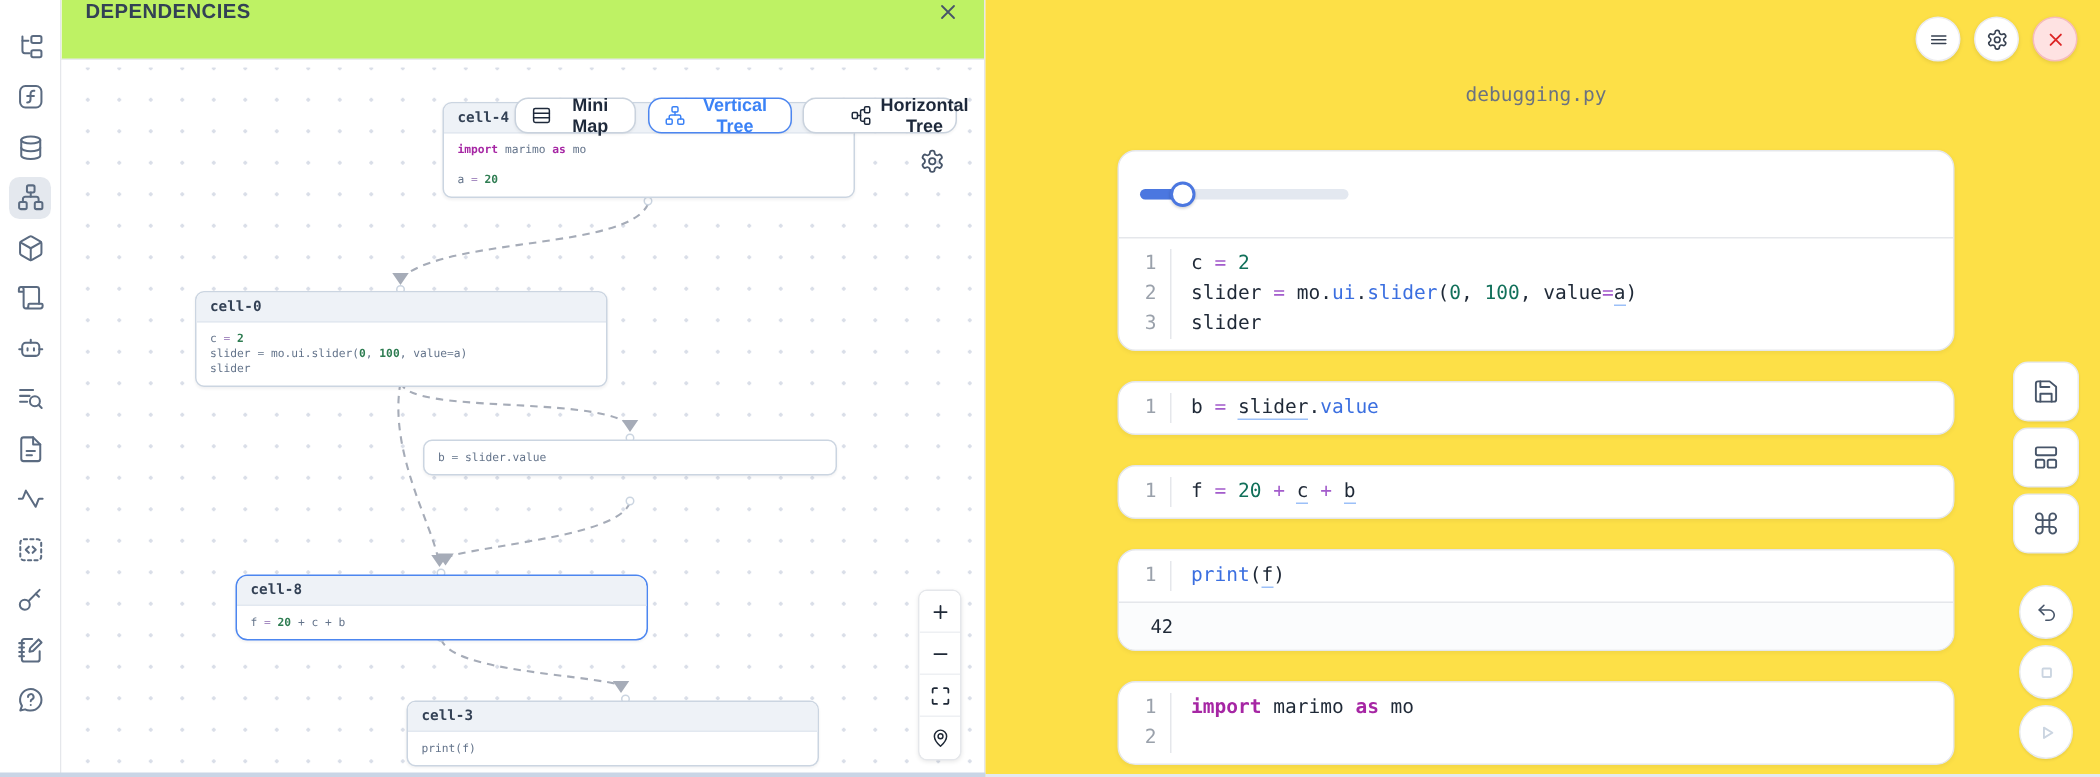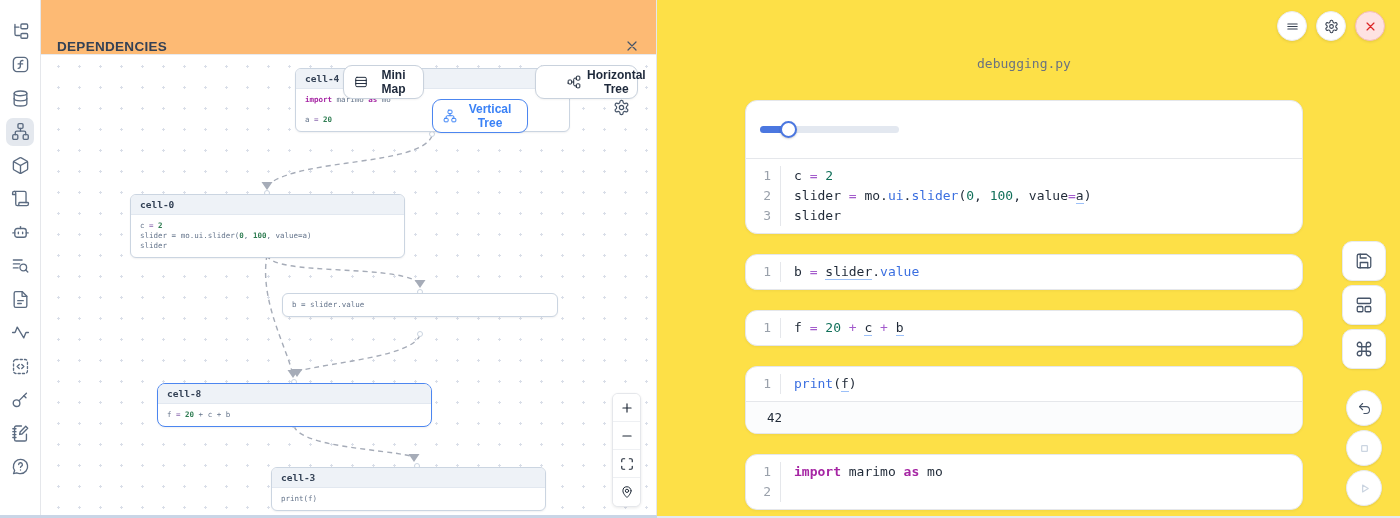--- a/index.html
+++ b/index.html
@@ -11,38 +11,38 @@
   .sidebar{width:41px;height:100%;border-right:1px solid #e5e7eb;background:#fff;
     display:flex;flex-direction:column;align-items:center;padding-top:17px;gap:5.5px;flex-shrink:0}
   .side-btn{width:28px;height:28px;border:none;background:transparent;border-radius:7px;
     color:#5b6b81;display:flex;align-items:center;justify-content:center;cursor:pointer}
   .side-btn.active{background:#e4e8ee}
   .side-btn svg{width:19px;height:19px}
 
   
   .deps{position:relative;width:616px;height:100%;border-right:1px solid #e5e7eb;
     background:#fff;overflow:hidden;flex-shrink:0}
-  .deps-header{position:absolute;top:0;left:0;right:0;height:55px;background:#fdba74;
-    border-bottom:1px solid #e8eaee;display:flex;align-items:flex-end;
+  .deps-header{position:absolute;top:0;left:0;right:0;height:40px;background:#bef264;
+    border-bottom:1px solid #e8eaee;display:flex;align-items:flex-start;
     justify-content:space-between;padding:0 16px;z-index:30}
   .deps-title{font-size:13.5px;font-weight:700;color:#334155;letter-spacing:.3px}
   .icon-btn{border:none;background:transparent;color:#475569;cursor:pointer;
     display:flex;align-items:center;justify-content:center}
   .graph-bg{position:absolute;left:0;right:0;top:45px;bottom:3px;
     background-image:radial-gradient(circle,#d9dee8 1.1px,transparent 1.3px);
     background-size:21px 21px;background-position:7px 11px}
   svg.edges{position:absolute;left:0;top:0;width:616px;height:518px;z-index:5;pointer-events:none}
   .gnode{position:absolute;background:#fff;border:1px solid #cbd5e1;border-radius:6px;
     overflow:hidden;z-index:10;box-shadow:0 1px 2px rgba(15,23,42,.06);cursor:pointer}
   .gnode.selected{border:1.5px solid #4c86f0;border-radius:8px}
   .gnode-h{background:#eef2f7;padding:4px 9px 3px;border-bottom:1px solid #e2e8f0;
     font:700 9.5px/12px "DejaVu Sans Mono",monospace;color:#334155}
   .gnode-b{padding:6px 9px;font:7.5px/10px "DejaVu Sans Mono",monospace;color:#64748b;white-space:pre}
   .gnode-b .tk-p{color:#64748b}
-  .gbtn{position:absolute;top:65px;height:34px;background:#fff;border:1px solid #c9d2dd;
+  .gbtn{position:absolute;top:65px;height:24px;background:#fff;border:1px solid #c9d2dd;
     border-radius:9px;display:flex;align-items:center;gap:6px;padding:0 10px;
     font-size:12px;font-weight:600;color:#1e293b;z-index:20;cursor:pointer;
     box-shadow:0 1px 2px rgba(0,0,0,.05);font-family:"Liberation Sans",sans-serif}
   .gbtn svg{width:14px;height:14px}
   .gbtn.active{border:1.5px solid #4c86f0;color:#3b82f6}
   .graph-gear{position:absolute;left:572px;top:99px;z-index:20;color:#475569}
   .zoomctl{position:absolute;left:571px;top:393px;width:29px;background:#fff;
     border:1px solid #e5e7eb;border-radius:6px;box-shadow:0 1px 3px rgba(0,0,0,.09);
     z-index:25;display:flex;flex-direction:column;overflow:hidden}
   .zbtn{height:28px;border:none;background:#fff;border-bottom:1px solid #eef0f3;
@@ -284,21 +284,21 @@
     <div id="gtoolbar">
         <button class="gbtn" style="left: 302px; width: 81px;">
           <span style="display: flex;">
             <svg viewBox="0 0 24 24" fill="none" stroke="currentColor" stroke-width="1.7" stroke-linecap="round" stroke-linejoin="round">
               <rect x="3" y="4" width="18" height="16" rx="2"></rect>
               <path d="M3 9.3h18M3 14.6h18"></path>
             </svg>
           </span>
           <span>Mini Map</span>
         </button>
-        <button class="gbtn active" style="left: 391px; width: 96px; margin-top: 34px;">
+        <button class="gbtn active" style="left: 391px; width: 96px;">
           <span style="display: flex;">
             <svg viewBox="0 0 24 24" fill="none" stroke="currentColor" stroke-width="1.7" stroke-linecap="round" stroke-linejoin="round">
               <rect x="8.6" y="2" width="6.8" height="6" rx="1.4"></rect>
               <rect x="2" y="16" width="6.8" height="6" rx="1.4"></rect>
               <rect x="15.2" y="16" width="6.8" height="6" rx="1.4"></rect>
               <path d="M12 8v3.5"></path>
               <path d="M5.4 16v-2.5a2 2 0 0 1 2-2h9.2a2 2 0 0 1 2 2V16"></path>
             </svg>
           </span>
           <span>Vertical Tree</span>

